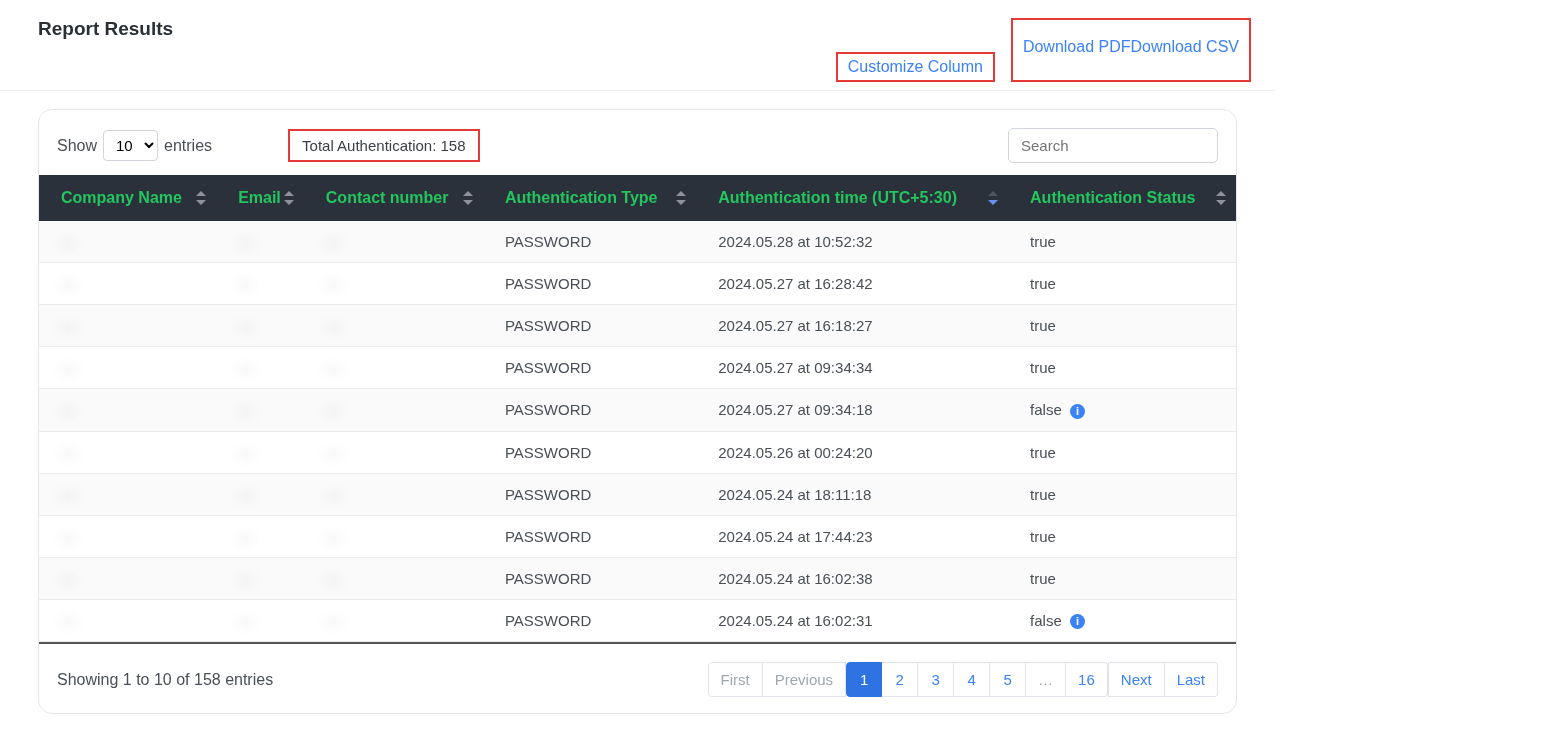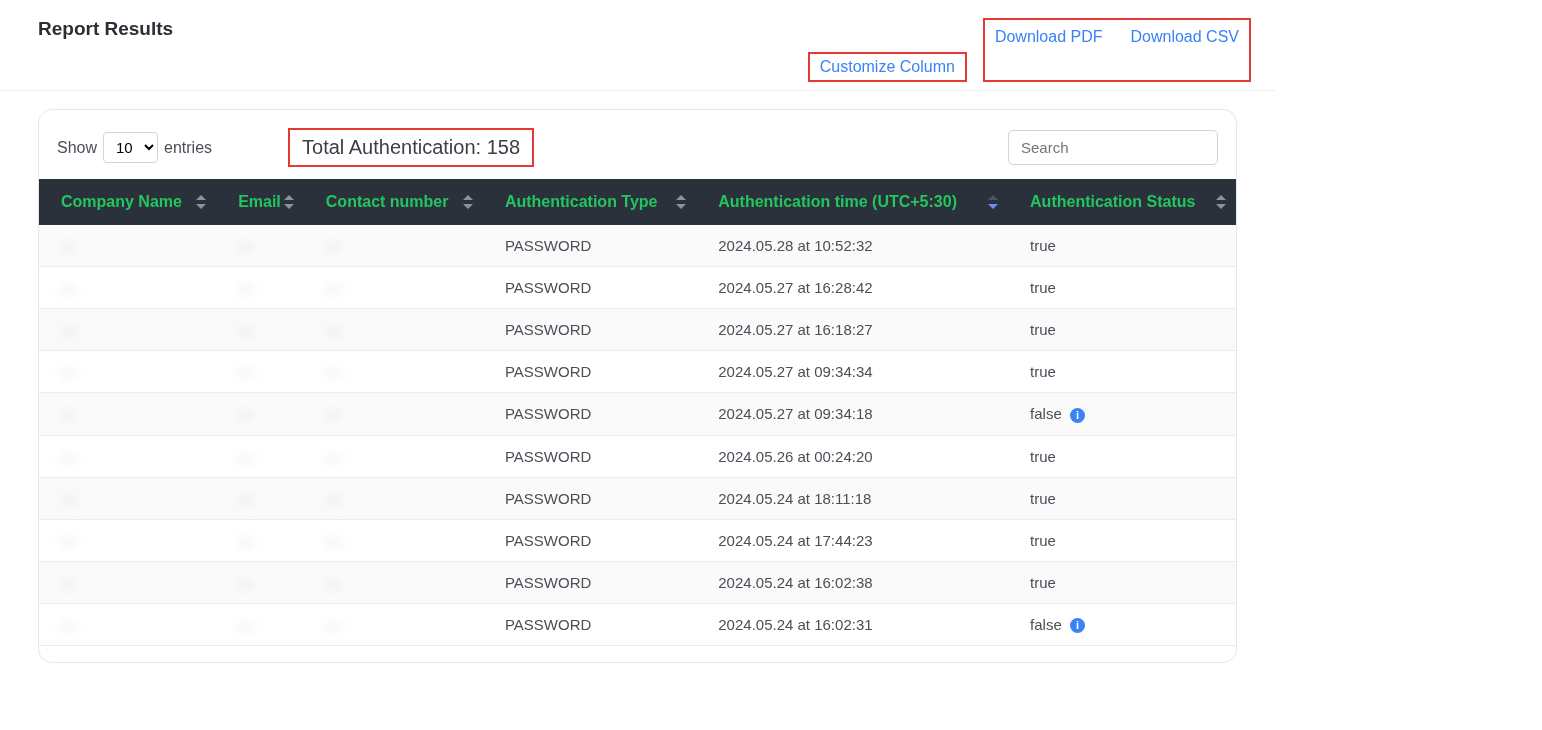--- a/index.html
+++ b/index.html
@@ -3,27 +3,27 @@
   <meta charset="utf-8">
   <style>
     * { margin: 0; padding: 0; box-sizing: border-box; font-family: -apple-system, BlinkMacSystemFont, 'Segoe UI', Arial, sans-serif; }
     body { background: #fff; color: #333; padding: 0; }
     .container { width: 1275px; min-height: 730px; position: relative; }
     .header-row { display: flex; justify-content: space-between; align-items: flex-start; padding: 18px 24px 8px 38px; border-bottom: 1px solid #eee; }
     .page-title { font-size: 19px; font-weight: 600; color: #2a2f36; }
     .header-actions { display: flex; gap: 16px; }
     .action-link { display: inline-block; padding: 5px 12px; font-size: 16px; color: #3b82f6; text-decoration: none; cursor: pointer; }
     .red-box { border: 2px solid #e53935; padding: 4px 10px; margin-top: 34px; }
-    .red-box-group { border: 2px solid #e53935; padding: 8px 10px; display: flex; gap: 28px; }
+    .red-box-group { border: 2px solid #e53935; padding: 18px 10px; display: flex; }
     .card { margin: 18px 38px 18px 38px; border: 1px solid #e5e7eb; border-radius: 14px; padding: 18px 0 16px 0; background: #fff; }
     .card-controls { display: flex; align-items: center; justify-content: space-between; padding: 0 18px 12px 18px; }
     .left-controls { display: flex; align-items: center; gap: 6px; }
     .show-label { font-size: 16px; color: #4a4f57; }
     select.entries-select { border: 1px solid #d0d5dd; border-radius: 4px; padding: 5px 8px; font-size: 15px; background: #fff; cursor: pointer; }
-    .total-auth { margin-left: 70px; border: 2px solid #e53935; padding: 6px 12px; font-size: 20px; color: #3a3f47; }
+    .total-auth { margin-left: 70px; border: 2px solid #e53935; padding: 6px 12px; font-size: 15px; color: #3a3f47; }
     .search-input { border: 1px solid #d0d5dd; border-radius: 5px; padding: 8px 12px; font-size: 15px; width: 210px; margin-left: 28px; }
     table.data-table { width: calc(100% - 0px); margin: 0 0 0 0; border-collapse: collapse; }
     table.data-table thead tr { background: #2b313a; color: #22c55e; }
     table.data-table th { text-align: left; padding: 14px 12px 14px 22px; font-size: 16px; font-weight: 600; position: relative; white-space: nowrap; }
     .sort-icons { position: absolute; right: 10px; top: 50%; transform: translateY(-50%); width: 10px; height: 14px; }
     .sort-icons svg { display: block; }
     table.data-table td { padding: 12px 12px 12px 22px; font-size: 15px; color: #4a4f57; border-bottom: 1px solid #ececec; }
     table.data-table tbody tr:nth-child(odd) td { background: #fafafa; }
     table.data-table tbody tr:nth-child(even) td { background: #ffffff; }
     .blurred { filter: blur(6px); color: #999; }
@@ -204,16 +204,26 @@
             <td><span class="blurred">—</span></td>
             <td><span class="blurred">—</span></td>
             <td><span class="blurred">—</span></td>
             <td>PASSWORD</td>
             <td>2024.05.24 at 16:02:31</td>
             <td>false <span class="info-icon">i</span></td>
           </tr>
         </tbody>
     </table>
 
+    <div class="table-footer">
+      <div class="entries-info">Showing 1 to 10 of 158 entries</div>
+      <div class="pager">
+        <a class="disabled">First</a>
+        <a class="disabled">Previous</a>
+        <span id="pager-pages" style="display:contents"><a class="active">1</a><a>2</a><a>3</a><a>4</a><a>5</a><a class="disabled">…</a><a>16</a></span>
+        <a>Next</a>
+        <a>Last</a>
+      </div>
+    </div>
 
   </div>
 
 </div>
 
 </body></html>

